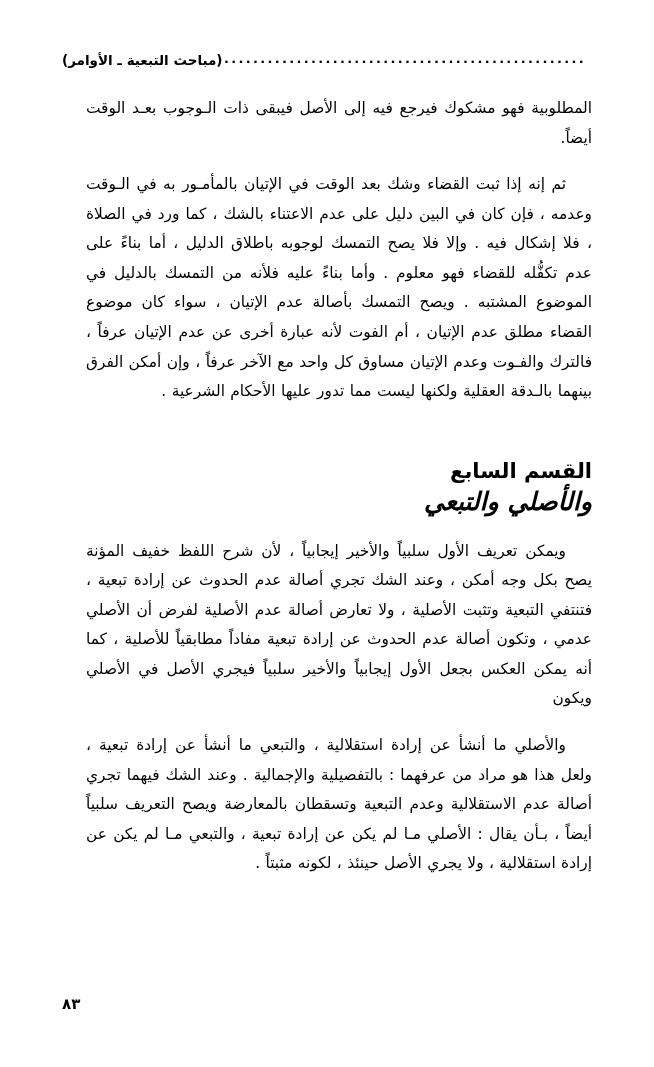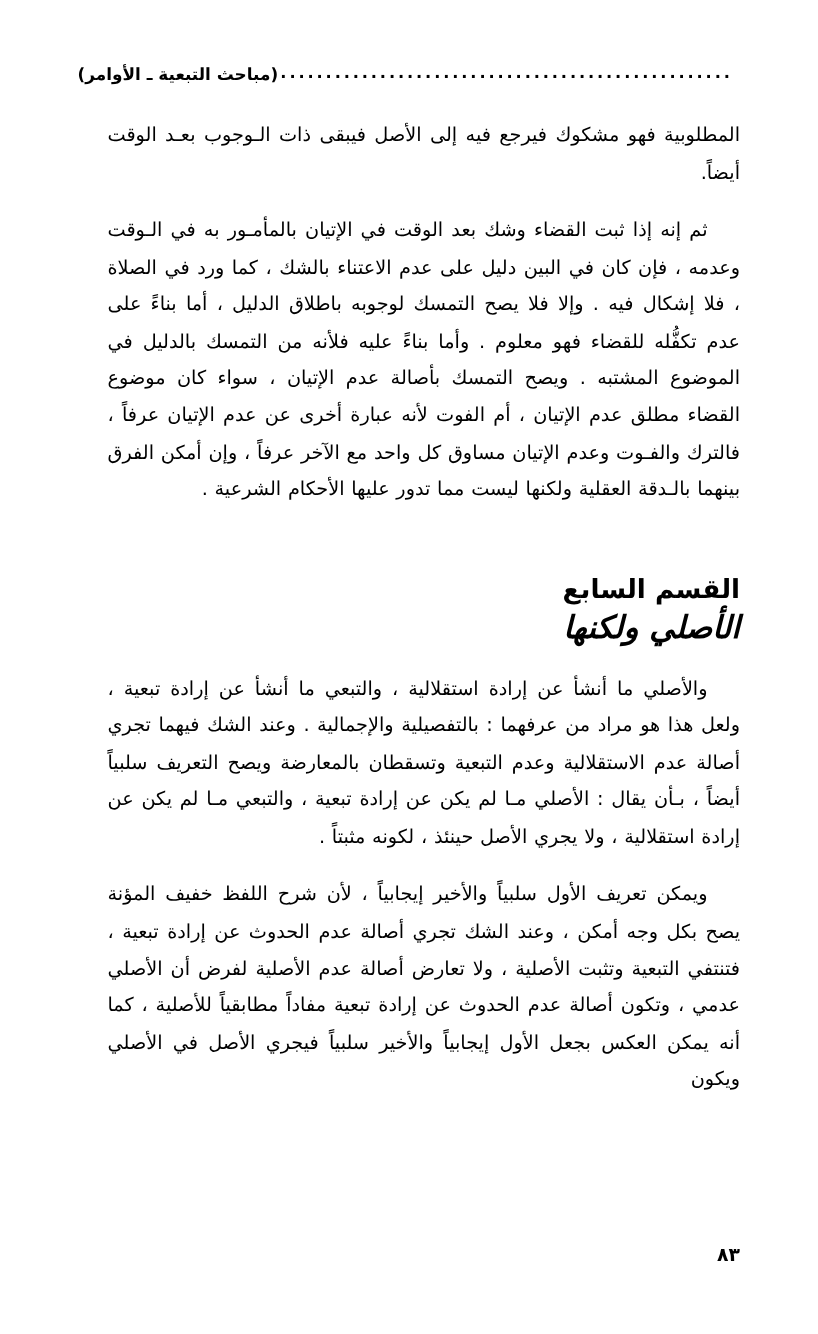--- a/index.html
+++ b/index.html
@@ -81,21 +81,21 @@
     font-size: 25px;
     font-weight: bold;
     font-style: italic;
     line-height: 1.3;
     margin-top: 2px;
     letter-spacing: 1px;
   }
   
   .footer {
     margin-top: auto;
-    text-align: right;
+    text-align: left;
     font-size: 15px;
     font-weight: bold;
     padding-bottom: 34px;
     letter-spacing: 1px;
   }
 </style>
 </head>
 <body>
 
 <div class="page">
@@ -105,23 +105,23 @@
     <span class="header-title">(مباحث التبعية ـ الأوامر)</span>
   </div>
 
   <div class="body">
     <p class="para">المطلوبية فهو مشكوك فيرجع فيه إلى الأصل فيبقى ذات الـوجوب بعـد الوقت أيضاً.</p>
     <p class="para indent">ثم إنه إذا ثبت القضاء وشك بعد الوقت في الإتيان بالمأمـور به في الـوقت وعدمه ، فإن كان في البين دليل على عدم الاعتناء بالشك ، كما ورد في الصلاة ، فلا إشكال فيه . وإلا فلا يصح التمسك لوجوبه باطلاق الدليل ، أما بناءً على عدم تكفُّله للقضاء فهو معلوم . وأما بناءً عليه فلأنه من التمسك بالدليل في الموضوع المشتبه . ويصح التمسك بأصالة عدم الإتيان ، سواء كان موضوع القضاء مطلق عدم الإتيان ، أم الفوت لأنه عبارة أخرى عن عدم الإتيان عرفاً ، فالترك والفـوت وعدم الإتيان مساوق كل واحد مع الآخر عرفاً ، وإن أمكن الفرق بينهما بالـدقة العقلية ولكنها ليست مما تدور عليها الأحكام الشرعية .</p>
   </div>
 
   <div class="section-head">
     <div class="line1">القسم السابع</div>
-    <div class="line2">الأصلي ولكنها</div>
+    <div class="line2">والأصلي والتبعي</div>
   </div>
 
   <div class="body" style="margin-top:0">
+    <p class="para indent">ويمكن تعريف الأول سلبياً والأخير إيجابياً ، لأن شرح اللفظ خفيف المؤنة يصح بكل وجه أمكن ، وعند الشك تجري أصالة عدم الحدوث عن إرادة تبعية ، فتنتفي التبعية وتثبت الأصلية ، ولا تعارض أصالة عدم الأصلية لفرض أن الأصلي عدمي ، وتكون أصالة عدم الحدوث عن إرادة تبعية مفاداً مطابقياً للأصلية ، كما أنه يمكن العكس بجعل الأول إيجابياً والأخير سلبياً فيجري الأصل في الأصلي ويكون</p>
     <p class="para indent">والأصلي ما أنشأ عن إرادة استقلالية ، والتبعي ما أنشأ عن إرادة تبعية ، ولعل هذا هو مراد من عرفهما : بالتفصيلية والإجمالية . وعند الشك فيهما تجري أصالة عدم الاستقلالية وعدم التبعية وتسقطان بالمعارضة ويصح التعريف سلبياً أيضاً ، بـأن يقال : الأصلي مـا لم يكن عن إرادة تبعية ، والتبعي مـا لم يكن عن إرادة استقلالية ، ولا يجري الأصل حينئذ ، لكونه مثبتاً .</p>
-    <p class="para indent">ويمكن تعريف الأول سلبياً والأخير إيجابياً ، لأن شرح اللفظ خفيف المؤنة يصح بكل وجه أمكن ، وعند الشك تجري أصالة عدم الحدوث عن إرادة تبعية ، فتنتفي التبعية وتثبت الأصلية ، ولا تعارض أصالة عدم الأصلية لفرض أن الأصلي عدمي ، وتكون أصالة عدم الحدوث عن إرادة تبعية مفاداً مطابقياً للأصلية ، كما أنه يمكن العكس بجعل الأول إيجابياً والأخير سلبياً فيجري الأصل في الأصلي ويكون</p>
   </div>
 
   <div class="footer">٨٣</div>
 
 </div>
 
 </body></html>

